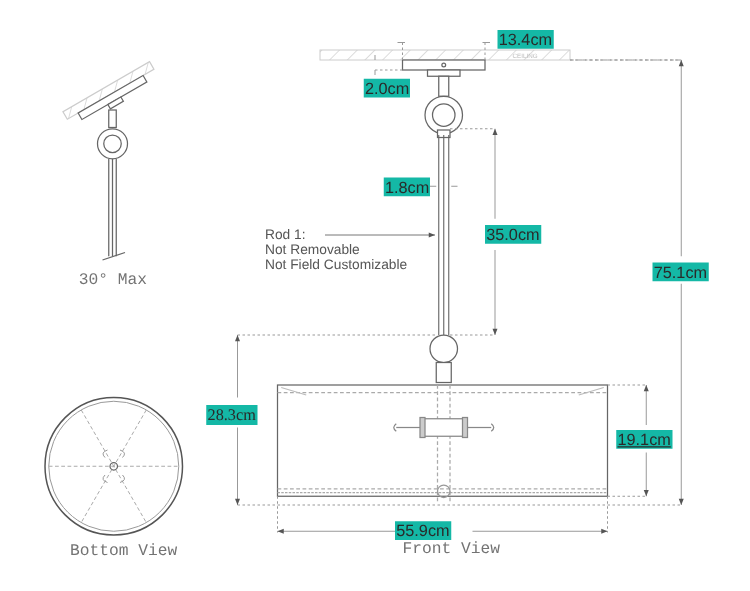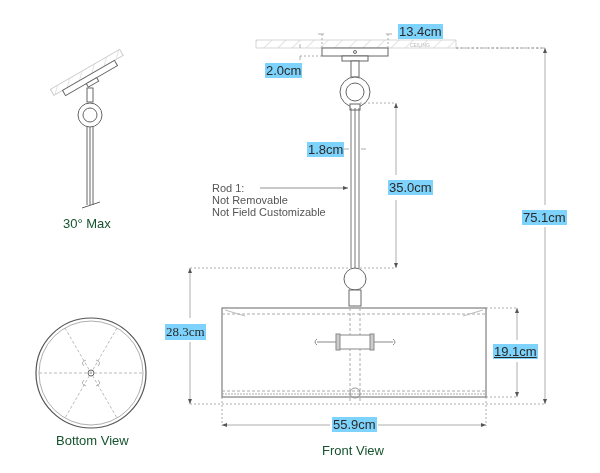--- a/index.html
+++ b/index.html
@@ -1,20 +1,20 @@
 <!DOCTYPE html>
 <html><head>
 <meta charset="utf-8">
 <style>
   html, body { margin: 0; padding: 0; background: #ffffff; }
   body { width: 600px; height: 473px; overflow: hidden; position: relative; font-family: "Liberation Sans", sans-serif; }
   #drawing { position: absolute; left: 0; top: 0; }
   .lbl { position: absolute; color: #333; font-family: "Liberation Sans", sans-serif; white-space: nowrap; }
-  .dim { font-size: 13px; color: #2a2a2a; background: #7dd3fc; padding: 0 1px; }
-  .view { font-size: 13px; color: #14532d; }
+  .dim { font-size: 13px; color: #2a2a2a; background: #14b8a6; padding: 0 1px; }
+  .view { font-size: 13px; color: #737373; font-family: Liberation Mono, monospace; }
   .note { font-size: 11px; color: #555; line-height: 12px; white-space: pre; }
 </style>
 </head>
 <body>
 
 <svg id="drawing" width="600" height="473" viewBox="0 0 600 473" xmlns="http://www.w3.org/2000/svg">
   <defs>
     <pattern id="hatch" width="10" height="10" patternUnits="userSpaceOnUse" patternTransform="rotate(45)">
       <line x1="0" y1="0" x2="0" y2="10" stroke="#c8c8c8" stroke-width="1"></line>
     </pattern>
@@ -144,26 +144,26 @@
     <polygon points="190,404 188,399 192,399"></polygon>
     <polygon points="517,308 515,313 519,313"></polygon>
     <polygon points="517,397 515,392 519,392"></polygon>
     <polygon points="222,425 227,423 227,427"></polygon>
     <polygon points="486,425 481,423 481,427"></polygon>
     <polygon points="348,188 343,186 343,190"></polygon>
   </g>
 </svg>
 
 <span class="lbl dim" style="left:398px;top:24px;">13.4cm</span>
-<span class="lbl dim" style="left:265px;top:63px;">2.0cm</span>
+<span class="lbl dim" style="left:291px;top:63px;">2.0cm</span>
 <span class="lbl" style="left:410px;top:42px;font-size:5px;color:#bbb;">CEILING</span>
 <span class="lbl dim" style="left:307px;top:142px;">1.8cm</span>
 <span class="lbl note" style="left:212px;top:182px;">Rod 1:
 Not Removable
 Not Field Customizable</span>
 <span class="lbl dim" style="left:388px;top:180px;">35.0cm</span>
 <span class="lbl dim" style="left:522px;top:210px;text-align:center;">75.1cm</span>
 <span class="lbl dim" style="left:165px;top:324px;font-family:Liberation Serif, serif;">28.3cm</span>
 <span class="lbl dim" style="left:493px;top:344px;text-decoration:underline;">19.1cm</span>
-<span class="lbl dim" style="left:332px;top:417px;">55.9cm</span>
+<span class="lbl dim" style="left:316px;top:417px;">55.9cm</span>
 <span class="lbl view" style="left:63px;top:216px;">30° Max</span>
 <span class="lbl view" style="left:56px;top:433px;">Bottom View</span>
-<span class="lbl view" style="left:322px;top:443px;">Front View</span>
+<span class="lbl view" style="left:322px;top:431px;">Front View</span>
 
 </body></html>

